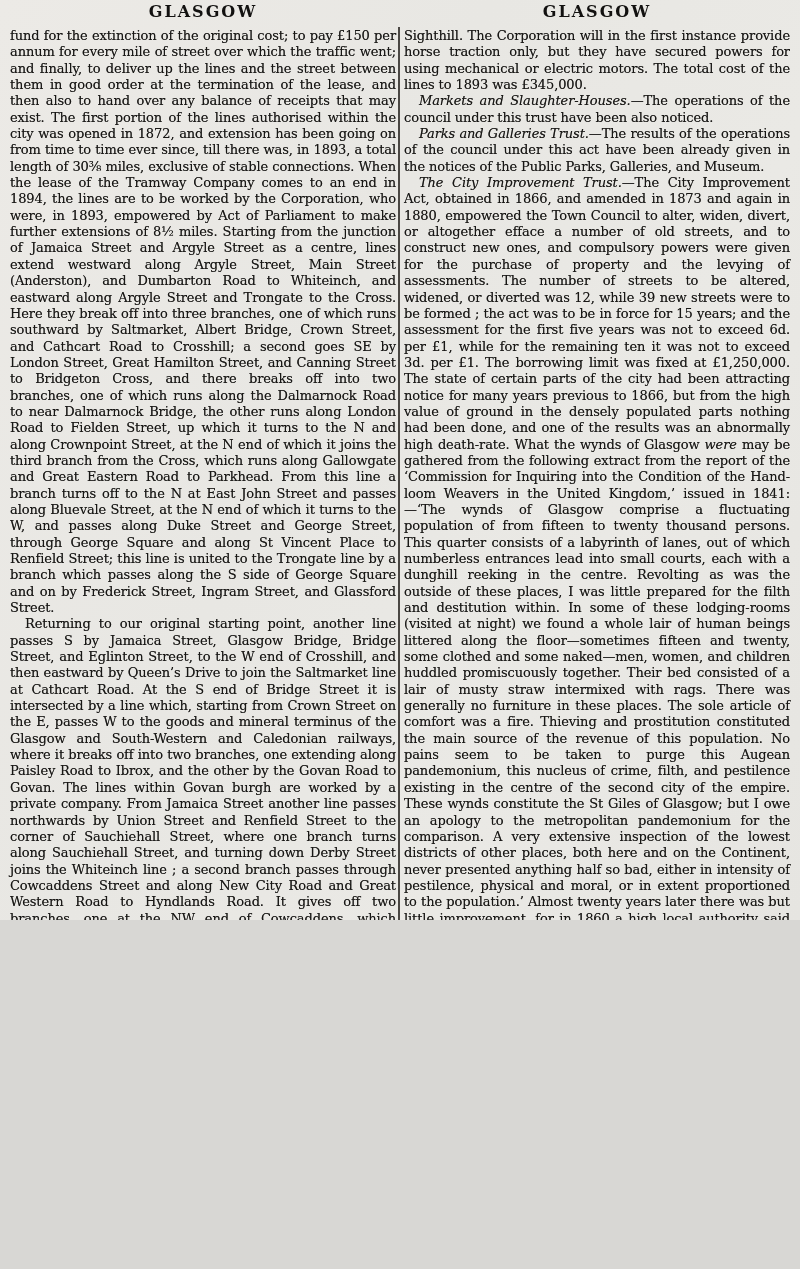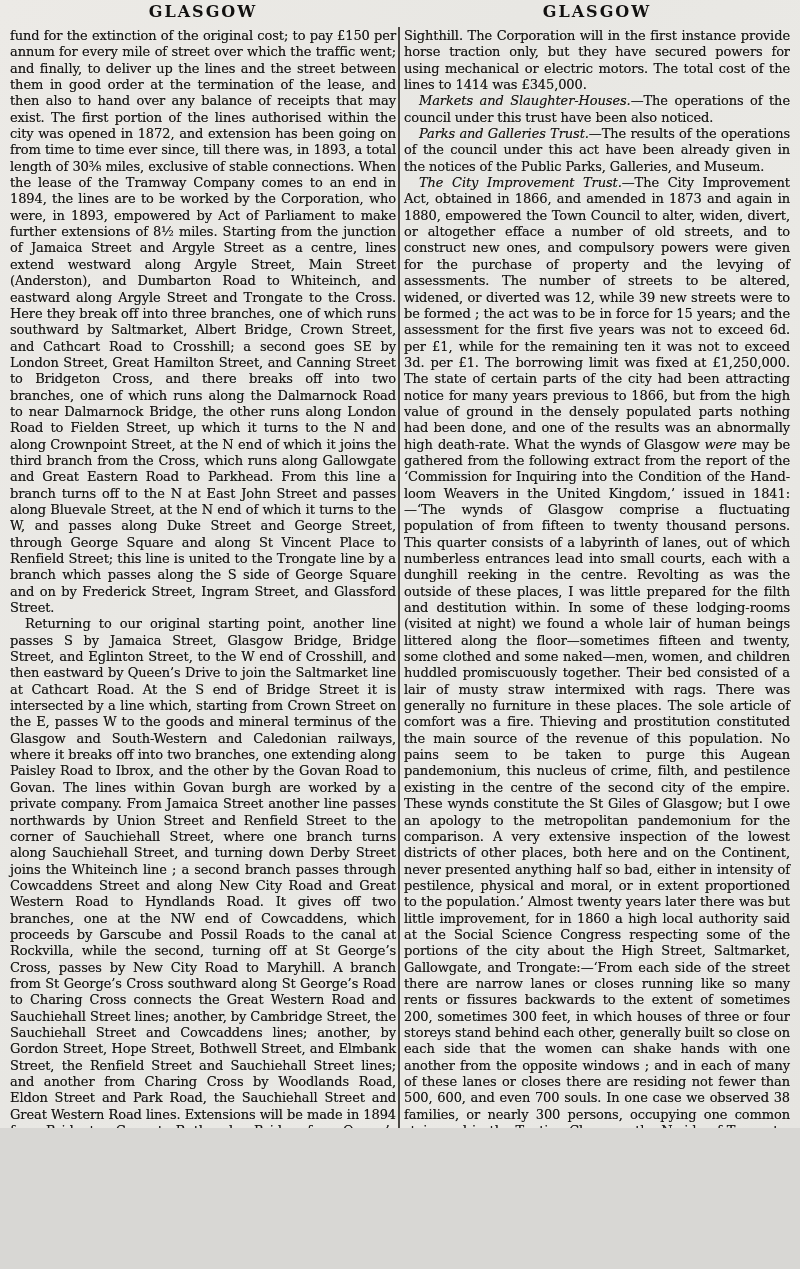--- a/index.html
+++ b/index.html
@@ -3,21 +3,21 @@
 <meta charset="utf-8">
 <style>
   html, body {
     margin: 0;
     padding: 0;
     background: #d8d7d4;
   }
   .page {
     position: relative;
     width: 800px;
-    height: 1128px;
+    height: 920px;
     margin: 0 auto;
     background: linear-gradient(115deg, #eceae6 0%, #e8e7e3 40%, #eae9e5 70%, #e6e5e1 100%);
     overflow: hidden;
     font-family: "DejaVu Serif", "Liberation Serif", serif;
     color: #181715;
   }
   .running-header {
     position: absolute;
     top: 2px;
     width: 386px;
@@ -76,21 +76,21 @@
   <div class="running-header right">GLASGOW</div>
 
   <div class="column-divider"></div>
 
   <div class="text-column left">
       <p class="para">fund for the extinction of the original cost; to pay £150 per annum for every mile of street over which the traffic went; and finally, to deliver up the lines and the street between them in good order at the termination of the lease, and then also to hand over any balance of receipts that may exist.  The first portion of the lines authorised within the city was opened in 1872, and extension has been going on from time to time ever since, till there was, in 1893, a total length of 30⅜ miles, exclusive of stable connections.  When the lease of the Tramway Company comes to an end in 1894, the lines are to be worked by the Corporation, who were, in 1893, empowered by Act of Parliament to make further extensions of 8½ miles.  Starting from the junction of Jamaica Street and Argyle Street as a centre, lines extend westward along Argyle Street, Main Street (Anderston), and Dumbarton Road to Whiteinch, and eastward along Argyle Street and Trongate to the Cross.  Here they break off into three branches, one of which runs southward by Saltmarket, Albert Bridge, Crown Street, and Cathcart Road to Crosshill; a second goes SE by London Street, Great Hamilton Street, and Canning Street to Bridgeton Cross, and there breaks off into two branches, one of which runs along the Dalmarnock Road to near Dalmarnock Bridge, the other runs along London Road to Fielden Street, up which it turns to the N and along Crownpoint Street, at the N end of which it joins the third branch from the Cross, which runs along Gallowgate and Great Eastern Road to Parkhead.  From this line a branch turns off to the N at East John Street and passes along Bluevale Street, at the N end of which it turns to the W, and passes along Duke Street and George Street, through George Square and along St Vincent Place to Renfield Street; this line is united to the Trongate line by a branch which passes along the S side of George Square and on by Frederick Street, Ingram Street, and Glassford Street.</p>
       <p class="para indent">Returning to our original starting point, another line passes S by Jamaica Street, Glasgow Bridge, Bridge Street, and Eglinton Street, to the W end of Crosshill, and then eastward by Queen’s Drive to join the Saltmarket line at Cathcart Road.  At the S end of Bridge Street it is intersected by a line which, starting from Crown Street on the E, passes W to the goods and mineral terminus of the Glasgow and South-Western and Caledonian railways, where it breaks off into two branches, one extending along Paisley Road to Ibrox, and the other by the Govan Road to Govan.  The lines within Govan burgh are worked by a private company.  From Jamaica Street another line passes northwards by Union Street and Renfield Street to the corner of Sauchiehall Street, where one branch turns along Sauchiehall Street, and turning down Derby Street joins the Whiteinch line ; a second branch passes through Cowcaddens Street and along New City Road and Great Western Road to Hyndlands Road.  It gives off two branches, one at the NW end of Cowcaddens, which proceeds by Garscube and Possil Roads to the canal at Rockvilla, while the second, turning off at St George’s Cross, passes by New City Road to Maryhill.  A branch from St George’s Cross southward along St George’s Road to Charing Cross connects the Great Western Road and Sauchiehall Street lines; another, by Cambridge Street, the Sauchiehall Street and Cowcaddens lines; another, by Gordon Street, Hope Street, Bothwell Street, and Elmbank Street, the Renfield Street and Sauchiehall Street lines; and another from Charing Cross by Woodlands Road, Eldon Street and Park Road, the Sauchiehall Street and Great Western Road lines.  Extensions will be made in 1894 from Bridgeton Cross to Rutherglen Bridge; from Queen’s Drive to Mount Florida; from Gorbals Cross along Main Street across Victoria Bridge, and along Great Clyde Street and Dixon Street to St Enoch Square, including a connection with the existing lines at Glasgow Bridge; and from Park Road across the Kelvin, by Gibson Street, to Smith Street, Hillhead.  Depots are to be provided at Coplawhill (on the Pollokshaws Road), Kinning Park, Partick, Kelvinhaugh, Whitevale, Dalmarnock, Maryhill, Cowcaddens, and</p>
     </div>
 
   <div class="text-column right">
-      <p class="para">Sighthill.  The Corporation will in the first instance provide horse traction only, but they have secured powers for using mechanical or electric motors.  The total cost of the lines to 1414 was £345,000.</p>
+      <p class="para">Sighthill.  The Corporation will in the first instance provide horse traction only, but they have secured powers for using mechanical or electric motors.  The total cost of the lines to 1893 was £345,000.</p>
       <p class="para indent"><i>Markets and Slaughter-Houses.</i>—The operations of the council under this trust have been also noticed.</p>
       <p class="para indent"><i>Parks and Galleries Trust.</i>—The results of the operations of the council under this act have been already given in the notices of the Public Parks, Galleries, and Museum.</p>
       <p class="para indent"><i>The City Improvement Trust.</i>—The City Improvement Act, obtained in 1866, and amended in 1873 and again in 1880, empowered the Town Council to alter, widen, divert, or altogether efface a number of old streets, and to construct new ones, and compulsory powers were given for the purchase of property and the levying of assessments.  The number of streets to be altered, widened, or diverted was 12, while 39 new streets were to be formed ; the act was to be in force for 15 years; and the assessment for the first five years was not to exceed 6d. per £1, while for the remaining ten it was not to exceed 3d. per £1.  The borrowing limit was fixed at £1,250,000.  The state of certain parts of the city had been attracting notice for many years previous to 1866, but from the high value of ground in the densely populated parts nothing had been done, and one of the results was an abnormally high death-rate.  What the wynds of Glasgow <i>were</i> may be gathered from the following extract from the report of the ‘Commission for Inquiring into the Condition of the Hand-loom Weavers in the United Kingdom,’ issued in 1841:—‘The wynds of Glasgow comprise a fluctuating population of from fifteen to twenty thousand persons.  This quarter consists of a labyrinth of lanes, out of which numberless entrances lead into small courts, each with a dunghill reeking in the centre.  Revolting as was the outside of these places, I was little prepared for the filth and destitution within.  In some of these lodging-rooms (visited at night) we found a whole lair of human beings littered along the floor—sometimes fifteen and twenty, some clothed and some naked—men, women, and children huddled promiscuously together.  Their bed consisted of a lair of musty straw intermixed with rags. There was generally no furniture in these places.  The sole article of comfort was a fire.  Thieving and prostitution constituted the main source of the revenue of this population.  No pains seem to be taken to purge this Augean pandemonium, this nucleus of crime, filth, and pestilence existing in the centre of the second city of the empire.  These wynds constitute the St Giles of Glasgow; but I owe an apology to the metropolitan pandemonium for the comparison.  A very extensive inspection of the lowest districts of other places, both here and on the Continent, never presented anything half so bad, either in intensity of pestilence, physical and moral, or in extent proportioned to the population.’ Almost twenty years later there was but little improvement, for in 1860 a high local authority said at the Social Science Congress respecting some of the portions of the city about the High Street, Saltmarket, Gallowgate, and Trongate:—‘From each side of the street there are narrow lanes or closes running like so many rents or fissures backwards to the extent of sometimes 200, sometimes 300 feet, in which houses of three or four storeys stand behind each other, generally built so close on each side that the women can shake hands with one another from the opposite windows ; and in each of many of these lanes or closes there are residing not fewer than 500, 600, and even 700 souls.  In one case we observed 38 families, or nearly 300 persons, occupying one common stair; and in the Tontine Close, on the N side of Trongate, there are nearly 800 of the most vicious of our population crowded together, forming one immense hotbed of debauchery and crime.’  The preamble of the act itself states—‘Various portions of the city of Glasgow are so built, and the buildings so densely inhabited, as to be highly injurious to the moral and physical welfare of the inhabitants; and many of</p>
     </div>
 
   <div class="page-number">163</div>
 
 </div>
 
 </body></html>

